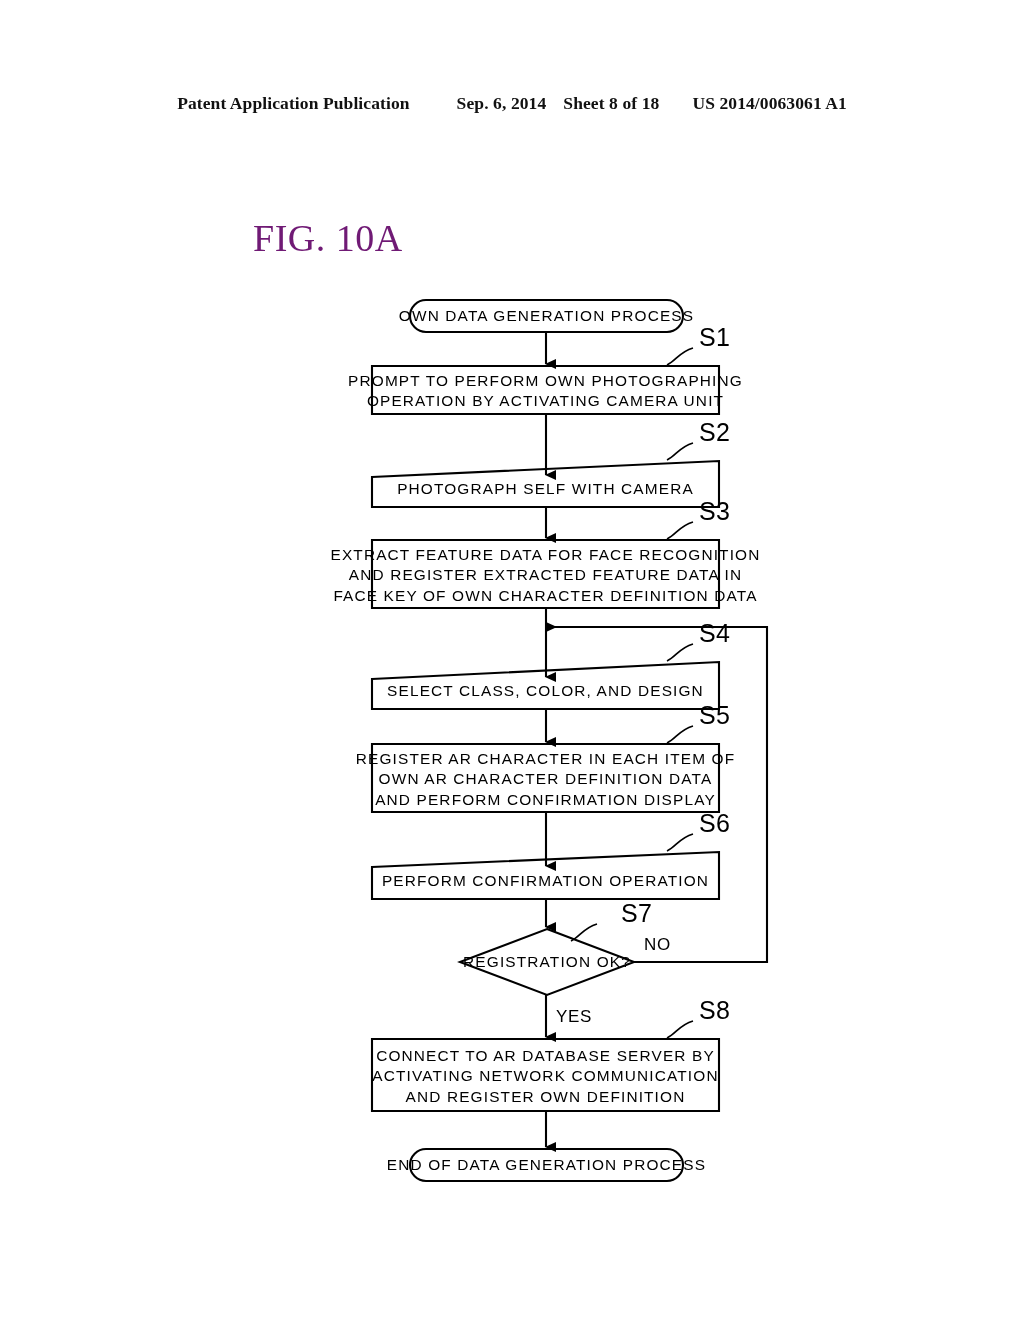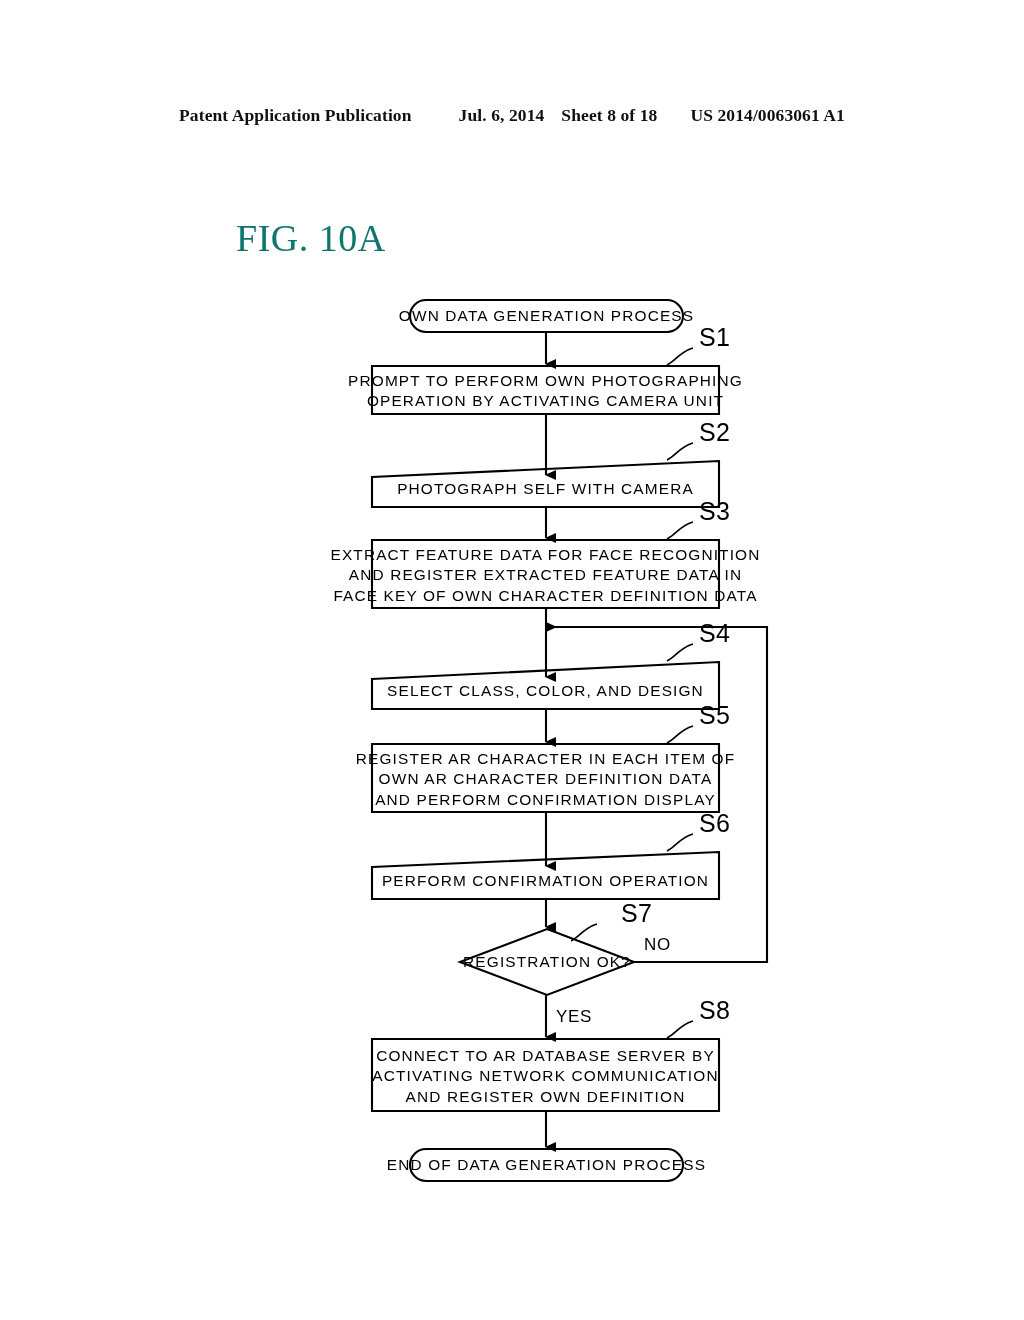--- a/index.html
+++ b/index.html
@@ -14,48 +14,48 @@
     position: relative;
     font-family: "Liberation Sans", sans-serif;
     color: #000000;
     overflow: hidden;
   }
 
   
   .page-header {
     position: absolute;
     left: 0;
-    top: 100px;
+    top: 84px;
     width: 1024px;
     height: 30px;
     display: flex;
     justify-content: center;
-    align-items: center;
+    align-items: flex-end;
     font-family: "Liberation Serif", serif;
     font-weight: bold;
     font-size: 17.5px;
     letter-spacing: 0.1px;
     color: #111;
     white-space: pre;
   }
   .hdr-pub      { margin-right: 47px; }
   .hdr-date     { margin-right: 17px; }
   .hdr-sheet    { margin-right: 33px; }
   .hdr-patno    { }
 
   
   .fig-label {
     position: absolute;
-    left: 236px;
+    left: 253px;
     top: 216px;
     font-family: "Liberation Serif", serif;
     font-size: 38px;
     font-weight: 400;
     letter-spacing: 0.5px;
-    color: #0f766e;
+    color: #701a75;
   }
 
   
   #flow-canvas {
     position: absolute;
     left: 0;
     top: 0;
     width: 1024px;
     height: 1320px;
   }
@@ -95,21 +95,21 @@
     stroke: #000000;
     stroke-width: 1.7;
     fill: none;
   }
 </style>
 </head>
 <body>
 
 <div class="page-header">
   <span class="hdr-pub">Patent Application Publication</span>
-  <span class="hdr-date">Jul. 6, 2014</span>
+  <span class="hdr-date">Sep. 6, 2014</span>
   <span class="hdr-sheet">Sheet 8 of 18</span>
   <span class="hdr-patno">US 2014/0063061 A1</span>
 </div>
 
 <div class="fig-label">FIG. 10A</div>
 
 <svg id="flow-canvas" viewBox="0 0 1024 1320">
   <defs>
     <marker id="arrowDown" markerWidth="10" markerHeight="11" refX="5" refY="10" orient="auto" markerUnits="userSpaceOnUse">
       <path d="M0,0 L10,0 L5,11 Z" fill="#000"></path>

